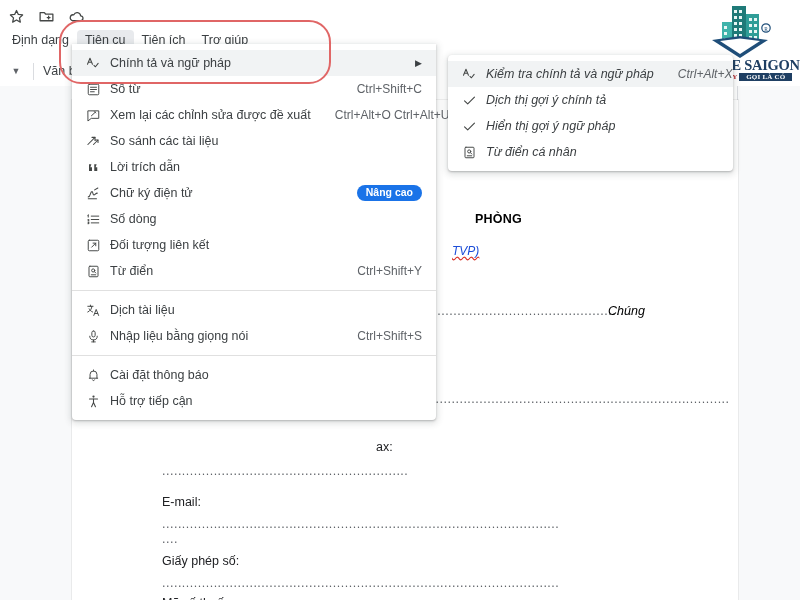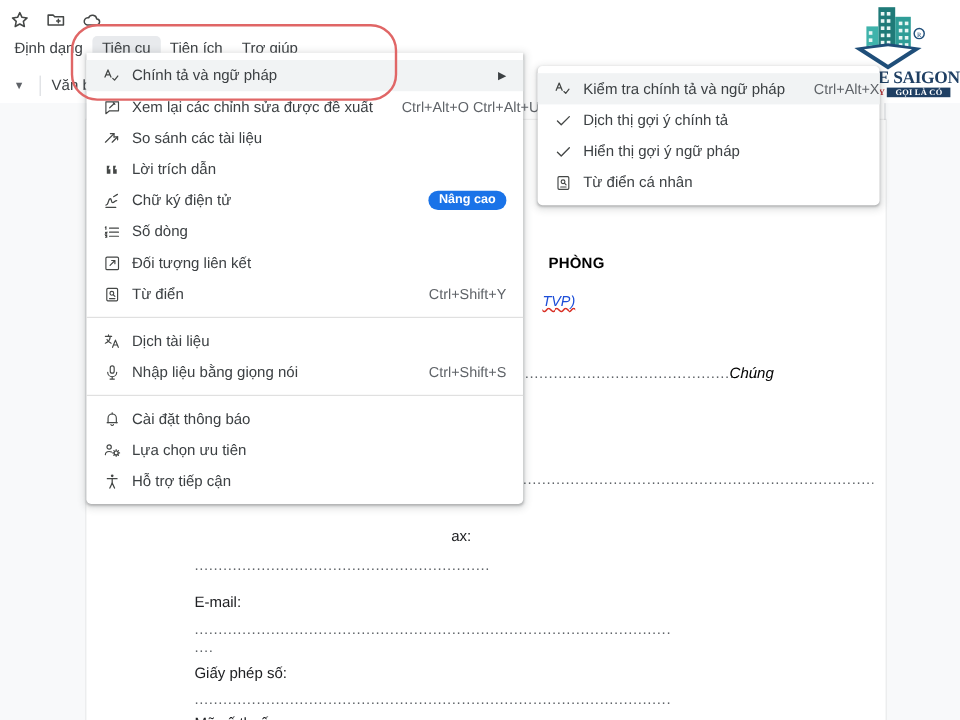--- a/index.html
+++ b/index.html
@@ -76,21 +76,21 @@
   .d-run { position: absolute; font-size: 12.5px; color: #000; font-style: italic; }
 
   
   .menu {
     position: absolute; background: #ffffff;
     box-shadow: 0 2px 6px 2px rgba(60,64,67,.15), 0 1px 2px rgba(60,64,67,.3);
     border-radius: 0 0 4px 4px;
     padding: 6px 0; font-size: 12.5px; color: #3c4043;
   }
   .menu#tools-menu { left: 72px; top: 44px; width: 364px; }
-  .menu#sub-menu   { left: 448px; top: 55px; width: 285px; border-radius: 4px; }
+  .menu#sub-menu   { left: 448px; top: 55px; width: 285px; border-radius: 4px; font-style: italic; }
 
   .row {
     position: relative; display: flex; align-items: center; height: 26px;
     padding: 0 14px 0 10px; white-space: nowrap;
   }
   .row.hl { background: #f1f3f4; }
   .row .gi {
     width: 22px; min-width: 22px; height: 16px; display: flex;
     align-items: center; justify-content: center; color: #444746; margin-right: 6px;
   }
@@ -168,21 +168,21 @@
   </div>
 
   <div class="canvas"></div>
   <div class="ruler">
     <div class="ruler-in"></div>
   </div>
 
   <div class="page">
     <div class="doc-body">
 
-      <div class="d-title" style="left:385px; top:112px;text-align:right;">PHÒNG</div>
+      <div class="d-title" style="left:403px; top:112px;text-align:right;">PHÒNG</div>
 
       <div class="d-ital sq" style="left:380px; top:144px;">TVP)</div>
 
       <div class="d-dots" style="left:90px; top:204px; width:470px; text-align:right;">....................................................................................................</div>
       <div class="d-run" style="left:536px; top:204px;">Chúng</div>
 
       <div class="d-dots" style="left:300px; top:292px; width:356px;">....................................................................................................</div>
 
       <div class="d-label" style="left:304px; top:340px;">ax:</div>
 
@@ -248,20 +248,31 @@
         <svg viewBox="0 0 20 20" width="15" height="15" fill="none" stroke="currentColor" stroke-width="1.4" stroke-linecap="round" stroke-linejoin="round">
           <path d="M2 11 L5.3 3 L8.6 11 M3.2 8.4 h4.2"></path>
           <path d="M10.6 12.4 l2 2 l3.6 -4.6"></path>
         </svg>
       </span>
       <span class="lbl">Chính tả và ngữ pháp</span>
       <span class="spacer"></span>
       <span class="arrow">▶</span>
     </div>
 
+    <div class="row">
+      <span class="gi">
+        <svg viewBox="0 0 20 20" width="15" height="15" fill="none" stroke="currentColor" stroke-width="1.3" stroke-linecap="round">
+          <rect x="3" y="3" width="14" height="14" rx="1.4"></rect>
+          <path d="M6 7h8M6 10h8M6 13h5"></path>
+        </svg>
+      </span>
+      <span class="lbl">Số từ</span>
+      <span class="spacer"></span>
+      <span class="sc">Ctrl+Shift+C</span>
+    </div>
 
     <div class="row">
       <span class="gi">
         <svg viewBox="0 0 20 20" width="15" height="15" fill="none" stroke="currentColor" stroke-width="1.3" stroke-linecap="round" stroke-linejoin="round">
           <path d="M3 3.8h14v10H7l-4 3.2z"></path>
           <path d="M7.2 10.4 L12.6 5.4 M11.2 4.8 l1.8 1.8"></path>
         </svg>
       </span>
       <span class="lbl">Xem lại các chỉnh sửa được đề xuất</span>
       <span class="spacer"></span>
@@ -381,33 +392,20 @@
           <path d="M4.4 13.6h11.2"></path>
           <path d="M8.6 15.8a1.5 1.5 0 0 0 2.8 0"></path>
           <path d="M10 2.6V4"></path>
         </svg>
       </span>
       <span class="lbl">Cài đặt thông báo</span>
       <span class="spacer"></span>
 
     </div>
 
-    <div class="row">
-      <span class="gi">
-        <svg viewBox="0 0 20 20" width="15" height="15" fill="none" stroke="currentColor" stroke-width="1.3" stroke-linecap="round" stroke-linejoin="round">
-          <circle cx="6.6" cy="6" r="2.4"></circle>
-          <path d="M2.4 14.6c0-2.4 1.9-3.6 4.2-3.6 1 0 1.9.2 2.6.6"></path>
-          <circle cx="14.4" cy="12.6" r="2.2"></circle>
-          <path d="M14.4 8.8v1.2M14.4 15.2v1.2M10.6 12.6h1.2M17 12.6h1.2M11.8 10l.9.9M16.1 14.3l.9.9M17 10l-.9.9M11.8 15.2l.9-.9"></path>
-        </svg>
-      </span>
-      <span class="lbl">Lựa chọn ưu tiên</span>
-      <span class="spacer"></span>
-
-    </div>
 
     <div class="row">
       <span class="gi">
         <svg viewBox="0 0 20 20" width="15" height="15" fill="none" stroke="currentColor" stroke-width="1.4" stroke-linecap="round" stroke-linejoin="round">
           <circle cx="10" cy="3.4" r="1.5" fill="currentColor" stroke="none"></circle>
           <path d="M4.6 6.6h10.8"></path>
           <path d="M10 6.6v5.4"></path>
           <path d="M10 11.4 L7.4 17 M10 11.4 L12.6 17"></path>
         </svg>
       </span>

